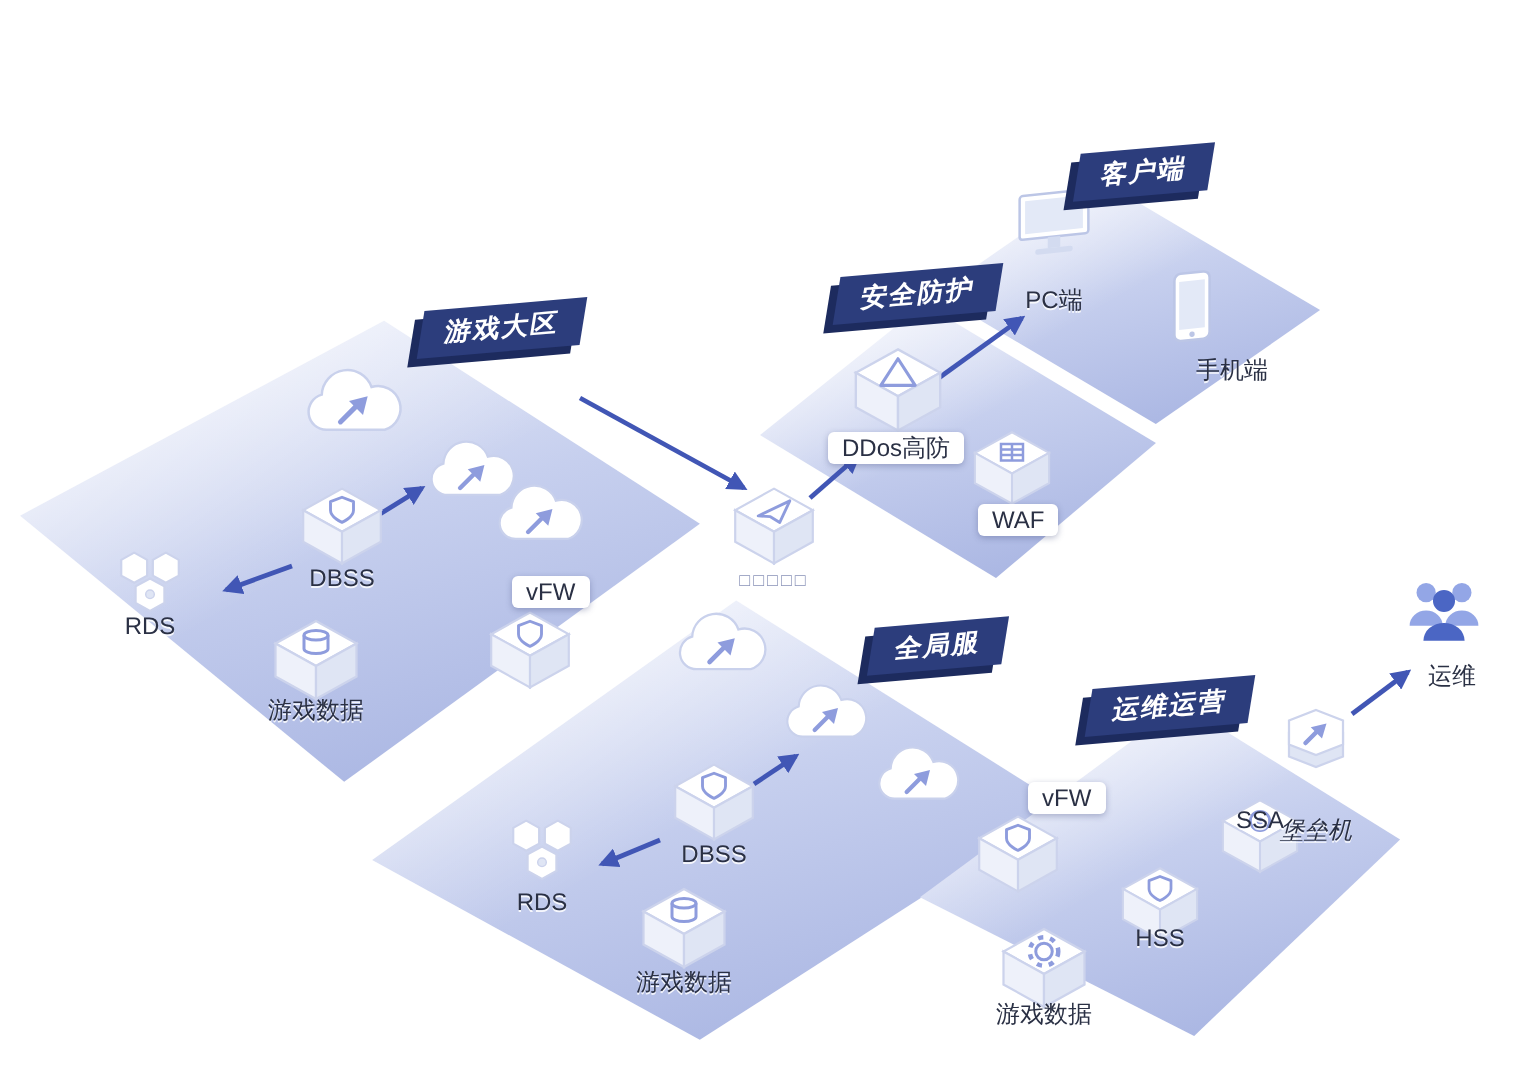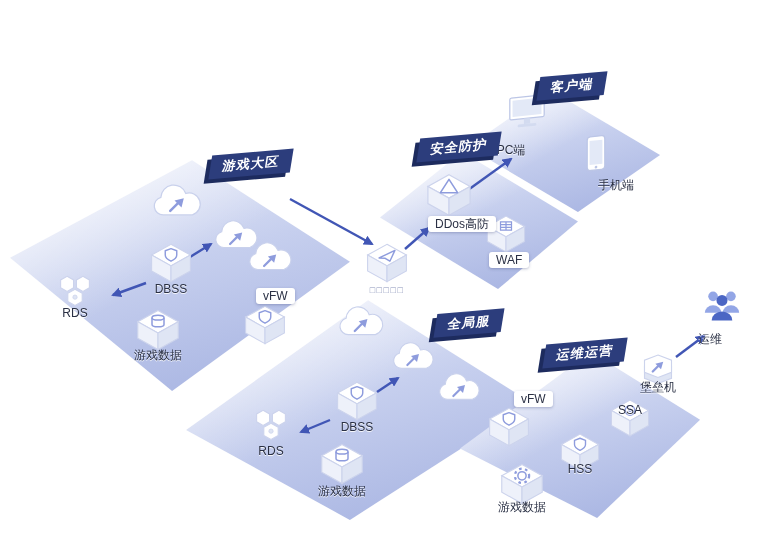--- a/index.html
+++ b/index.html
@@ -225,35 +225,35 @@
       <svg viewBox="0 0 64 64">
         <use href="#sym-cube-shield"></use>
       </svg>
     </div>
 
   <div class="icon" style="left:424px;top:170px;width:50px;">
       <svg viewBox="0 0 64 64">
         <use href="#sym-cube-triangle"></use>
       </svg>
     </div>
-  <div class="node-label pill" style="left:428px;top:216px;">DDos高防</div>
+  <div class="node-label pill" style="left:414px;top:216px;">DDos高防</div>
 
   <div class="icon" style="left:484px;top:212px;width:44px;">
       <svg viewBox="0 0 64 64">
         <use href="#sym-cube-grid"></use>
       </svg>
     </div>
   <div class="node-label pill" style="left:489px;top:252px;">WAF</div>
 
   <div class="icon" style="left:502px;top:92px;width:50px;">
       <svg viewBox="0 0 64 56">
         <use href="#sym-monitor"></use>
       </svg>
     </div>
-  <div class="node-label" style="left:488px;top:143px;width:46px;">PC端</div>
+  <div class="node-label" style="left:504px;top:143px;width:46px;">PC端</div>
 
   <div class="icon" style="left:580px;top:130px;width:32px;">
       <svg viewBox="0 0 40 60">
         <use href="#sym-phone"></use>
       </svg>
     </div>
   <div class="node-label" style="left:586px;top:178px;width:60px;">手机端</div>
 
   <div class="icon" style="left:364px;top:240px;width:46px;">
       <svg viewBox="0 0 64 64">
@@ -304,21 +304,21 @@
       <svg viewBox="0 0 64 64">
         <use href="#sym-cube-shield"></use>
       </svg>
     </div>
 
   <div class="icon" style="left:634px;top:352px;width:48px;">
       <svg viewBox="0 0 64 60">
         <use href="#sym-hex-arrow"></use>
       </svg>
     </div>
-  <div class="node-label" style="left:626px;top:380px;width:64px;">堡垒机</div>
+  <div class="node-label" style="left:626px;top:408px;width:64px;font-style:italic;">堡垒机</div>
 
   <div class="icon" style="left:608px;top:396px;width:44px;">
       <svg viewBox="0 0 64 64">
         <use href="#sym-cube-eye"></use>
       </svg>
     </div>
   <div class="node-label" style="left:610px;top:403px;width:40px;">SSA</div>
 
   <div class="icon" style="left:558px;top:430px;width:44px;">
       <svg viewBox="0 0 64 64">
@@ -332,15 +332,15 @@
         <use href="#sym-cube-gear"></use>
       </svg>
     </div>
   <div class="node-label" style="left:490px;top:500px;width:64px;">游戏数据</div>
 
   <div class="icon" style="left:700px;top:286px;width:44px;">
       <svg viewBox="0 0 64 56">
         <use href="#sym-people"></use>
       </svg>
     </div>
-  <div class="node-label" style="left:688px;top:332px;width:44px;">运维</div>
+  <div class="node-label" style="left:704px;top:332px;width:44px;font-family:Liberation Mono, monospace;">运维</div>
 
 </div>
 
 </body></html>

